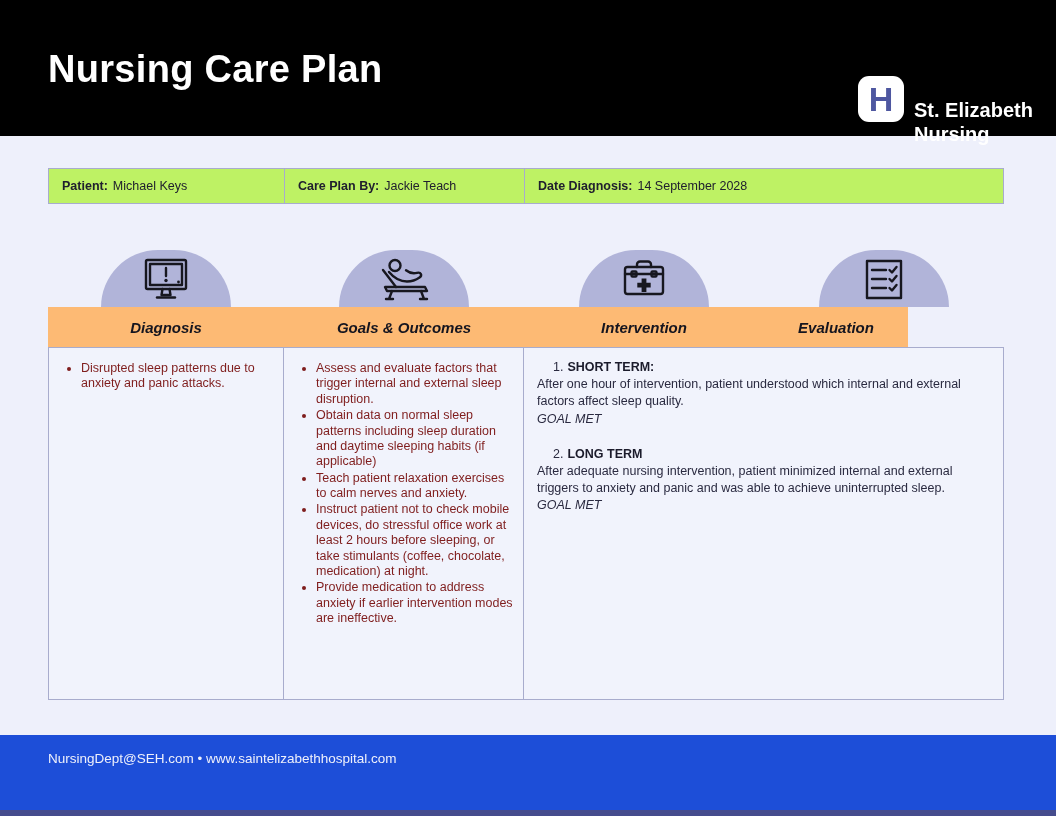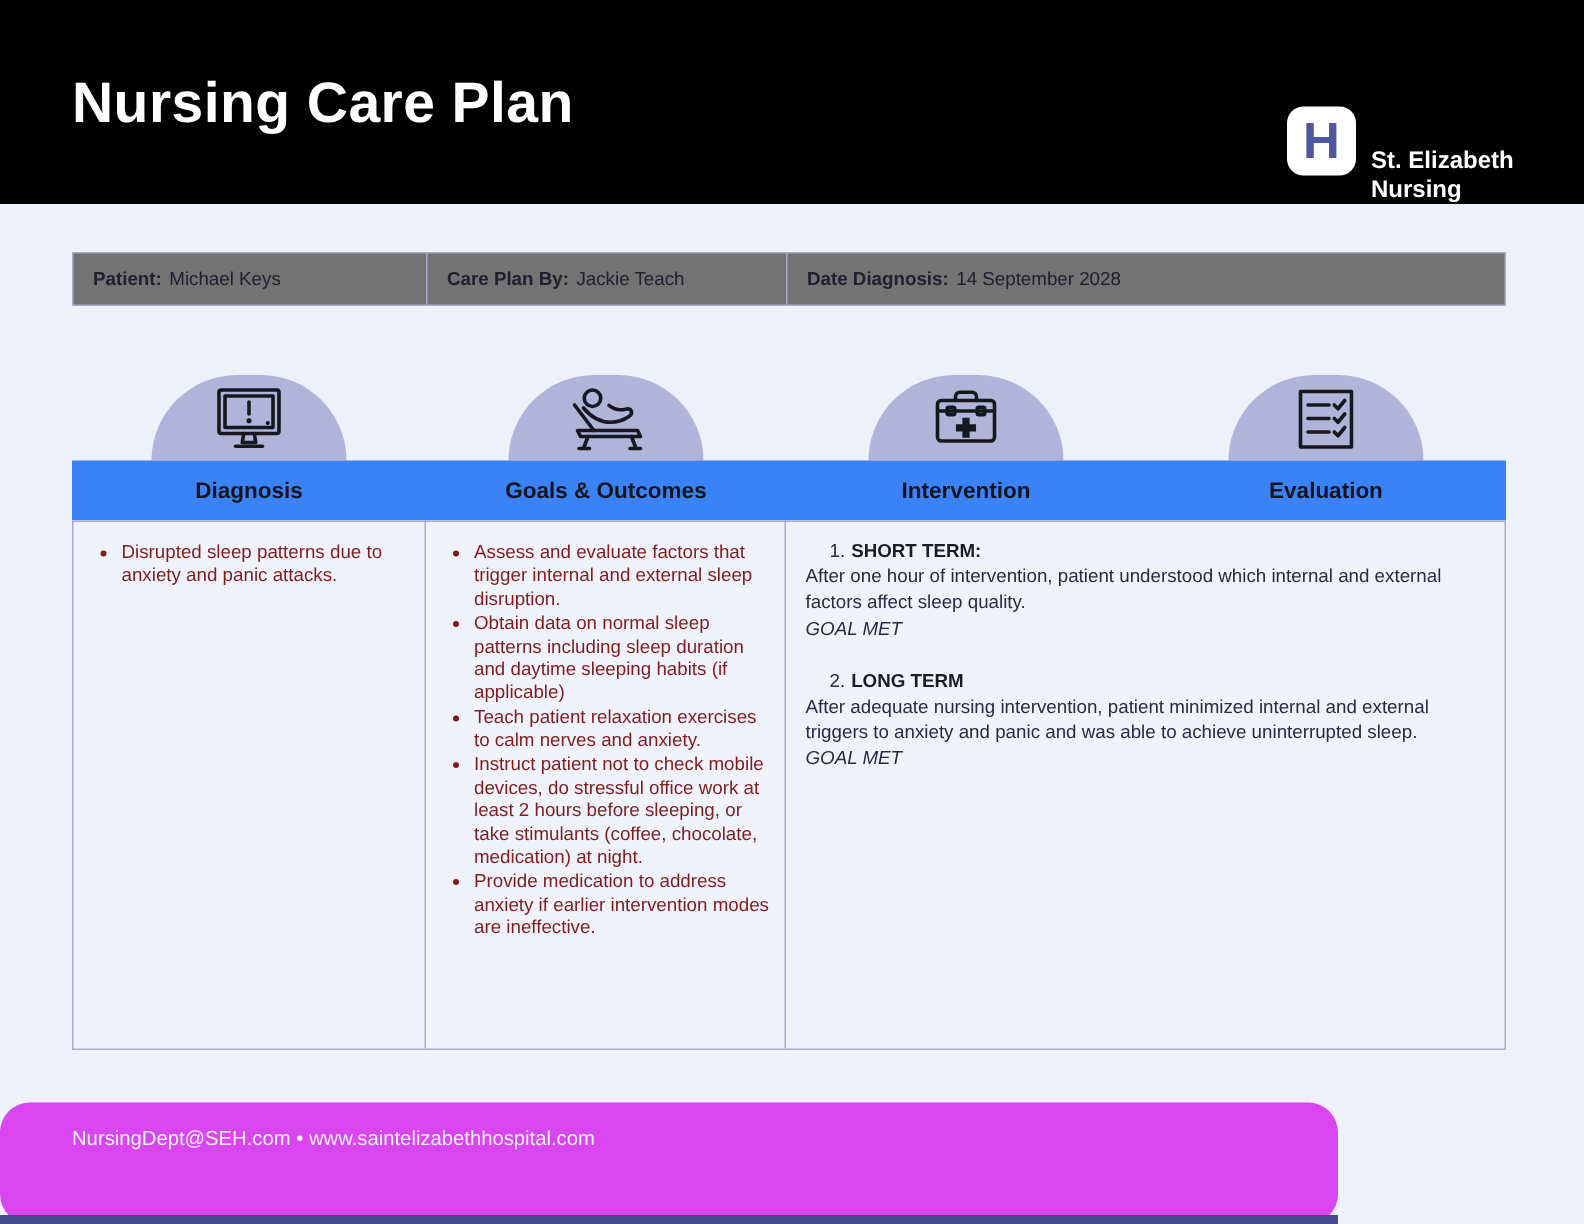--- a/index.html
+++ b/index.html
@@ -13,47 +13,47 @@
   .page-title {
     position:absolute; left:48px; top:48px;
     font-size:38px; font-weight:bold; color:#ffffff; letter-spacing:.3px;
   }
   .logo { position:absolute; left:858px; top:52px; display:flex; align-items:center; gap:10px; }
   .logo-mark {
     width:46px; height:46px; background:#ffffff; border-radius:11px;
     display:flex; align-items:center; justify-content:center;
     color:#4e57a0; font-size:34px; font-weight:bold; line-height:1;
   }
-  .logo-name { color:#ffffff; font-weight:bold; font-size:16px; line-height:1.18;margin-top:47px; }
+  .logo-name { color:#ffffff; font-weight:bold; font-size:20px; line-height:1.18;margin-top:47px; }
 
   
   .patient-bar {
     position:absolute; left:48px; top:168px; width:956px; height:36px;
-    display:flex; background:#737373; border:1px solid #a8accd;
+    display:flex; background:#bef264; border:1px solid #a8accd;
   }
   .patient-cell {
     display:flex; align-items:center; padding:0 13px;
     font-size:12.5px; color:#20202e; border-right:1px solid #a8accd;
   }
   .patient-cell:last-child { border-right:none; flex:1; }
   .pc-0 { width:236px; } .pc-1 { width:240px; }
   .patient-cell .lbl { font-weight:bold; margin-right:5px; white-space:nowrap; }
 
   
   .care-table { position:absolute; left:48px; top:250px; width:956px; }
   .dome {
     position:absolute; top:0; width:130px; height:57px;
     background:#b1b4d9; border-radius:65px 65px 0 0;
   }
   .dome-0 { left:53px; } .dome-1 { left:291px; } .dome-2 { left:531px; } .dome-3 { left:771px; }
   .dome svg { position:absolute; left:50%; transform:translateX(-50%); top:7px; }
 
   .col-header {
-    position:absolute; top:57px; left:0; width:956px; height:40px;
-    background:#3b82f6; display:flex;
+    position:absolute; top:57px; left:0; width:860px; height:40px;
+    background:#fdba74; display:flex;font-style:italic;
   }
   .col-title {
     display:flex; align-items:center; justify-content:center;
     font-weight:bold; font-size:15px; color:#15151f;
   }
   .ct-0 { width:236px; } .ct-1 { width:240px; } .ct-2 { width:240px; } .ct-3 { flex:1; }
 
   .body-row {
     position:absolute; top:97px; left:0; width:956px; height:353px;
     display:flex; background:#f1f3fc; border:1px solid #a8accd;
@@ -70,21 +70,21 @@
 
   .eval-cell { padding:12px 10px 0 13px; font-size:12.5px; color:#2a2a40; }
   .eval-head { margin:0 0 2px 16px; }
   .eval-head .num { margin-right:4px; }
   .eval-head .hd { font-weight:bold; color:#1b1b2b; }
   .eval-body { line-height:1.38; }
   .goal-met { font-style:italic; line-height:1.38; }
   .eval-gap { height:19px; }
 
   
-  .footer { position:absolute; top:735px; left:0; width:892px; height:81px; background:#d946ef;border-radius:20px; }
+  .footer { position:absolute; top:735px; left:0; width:1056px; height:81px; background:#1d4ed8; }
   .footer-text { position:absolute; left:48px; top:16px; font-size:13.5px; color:#eef0fb; }
   .footer-strip { position:absolute; bottom:0; left:0; width:100%; height:6px; background:#454c8d; }
 
   .icon-stroke { fill:none; stroke:#17171f; stroke-width:2.4; stroke-linecap:round; stroke-linejoin:round; }
 </style>
 </head>
 <body>
 
 <div class="page">
 

